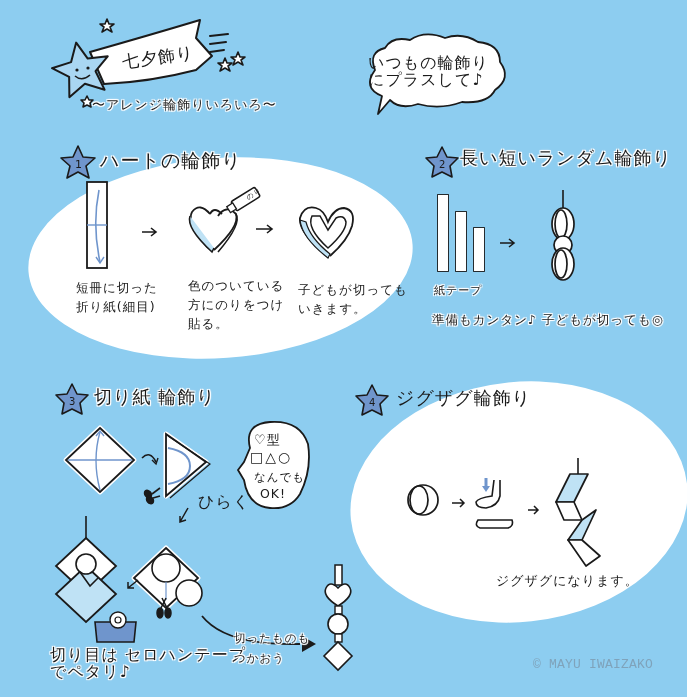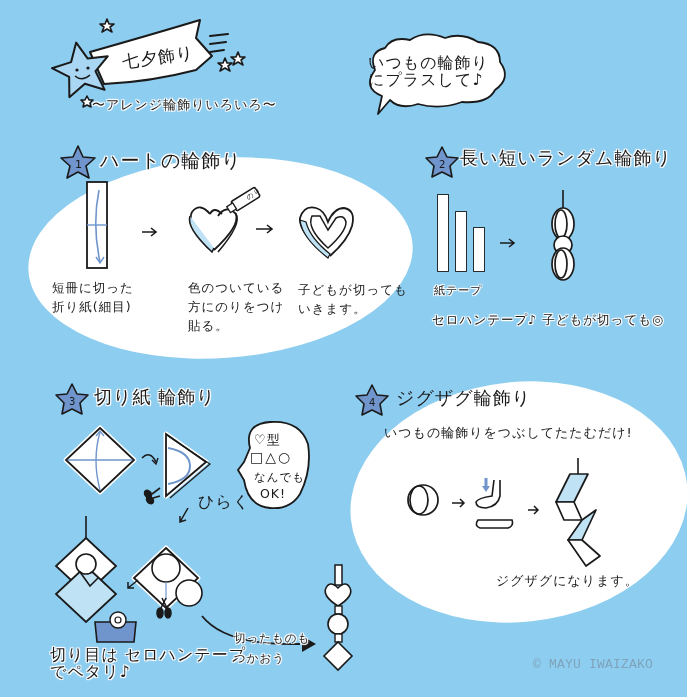--- a/index.html
+++ b/index.html
@@ -74,23 +74,23 @@
     <g transform="rotate(-32 245 200)">
       <rect x="232" y="194" width="28" height="11" rx="2" fill="#fff" stroke="#1a1a1a" stroke-width="1.5"></rect>
       <rect x="226" y="196" width="7" height="7" fill="#fff" stroke="#1a1a1a" stroke-width="1.3"></rect>
     </g>
 
     <path d="M327,256 Q298,232 300,218 Q304,205 316,208 Q324,210 328,222 Q334,208 344,208 Q356,210 352,226 Q348,240 330,256" fill="#fff" stroke="#1a1a1a" stroke-width="1.8"></path>
     <path d="M312,216 Q306,228 328,248 Q346,232 346,222 Q344,214 336,218 L328,230 L320,216 Z" fill="none" stroke="#1a1a1a" stroke-width="1.5"></path>
     <path d="M300,220 Q302,238 328,258 L330,254 Q310,238 306,222 Z" fill="#bfe2f5" stroke="#1a1a1a" stroke-width="1.2"></path>
   </svg>
   <div class="abs hand" style="left:246px; top:189px; font-size:7px; transform: rotate(-32deg);">のり</div>
-  <div class="abs hand cap" style="left:52px; top:278px;">短冊に切った
+  <div class="abs hand cap" style="left:76px; top:278px;">短冊に切った
 折り紙(細目)</div>
-  <div class="abs hand cap" style="left:188px; top:278px;">色のついている
+  <div class="abs hand cap" style="left:188px; top:278px;font-family:Liberation Mono, monospace;">色のついている
 方にのりをつけ
 貼る。</div>
   <div class="abs hand cap" style="left:298px; top:280px;">子どもが切っても
 いきます。</div>
 
   <svg style="left:424px;top:145px" width="36" height="36">
     <path d="M18,2 L23,12 L34,13 L26,21 L28,32 L18,27 L8,32 L10,21 L2,13 L13,12 Z" fill="#6f95cc" stroke="#1a1a1a" stroke-width="1.6" stroke-linejoin="round"></path>
     <text x="15" y="23" font-size="10" font-family="DejaVu Sans, sans-serif" fill="#1a1a1a">2</text>
   </svg>
   <div class="abs hand sec-title outline" style="left:460px; top:146px; font-size:18px;">長い短いランダム輪飾り</div>
@@ -104,21 +104,21 @@
     <line x1="563" y1="190" x2="563" y2="208" stroke="#1a1a1a" stroke-width="1.6"></line>
     <g fill="none" stroke="#1a1a1a" stroke-width="1.7">
       <ellipse cx="563" cy="224" rx="11" ry="16" fill="#fff"></ellipse>
       <ellipse cx="561" cy="224" rx="6" ry="14"></ellipse>
       <ellipse cx="563" cy="245" rx="9" ry="9" fill="#fff"></ellipse>
       <ellipse cx="563" cy="264" rx="11" ry="16" fill="#fff"></ellipse>
       <ellipse cx="561" cy="264" rx="6" ry="14"></ellipse>
     </g>
   </svg>
   <div class="abs hand outline" style="left:434px; top:283px; font-size:11px;">紙テープ</div>
-  <div class="abs hand outline" style="left:432px; top:312px; font-size:12.5px; white-space:nowrap;">セロハンテープ♪ 子どもが切っても◎</div>
+  <div class="abs hand outline" style="left:432px; top:312px; font-size:12.5px; white-space:nowrap;">準備もカンタン♪ 子どもが切っても◎</div>
 
   <svg style="left:54px;top:382px" width="36" height="36">
     <path d="M18,2 L23,12 L34,13 L26,21 L28,32 L18,27 L8,32 L10,21 L2,13 L13,12 Z" fill="#6f95cc" stroke="#1a1a1a" stroke-width="1.6" stroke-linejoin="round"></path>
     <text x="15" y="23" font-size="10" font-family="DejaVu Sans, sans-serif" fill="#1a1a1a">3</text>
   </svg>
   <div class="abs hand sec-title outline" style="left:94px; top:385px; font-size:18px;">切り紙 輪飾り</div>
 
   <svg style="left:0;top:0" width="690" height="700">
     <g stroke="#fff" stroke-width="5" fill="none" stroke-linejoin="round">
       <path d="M100,428 L134,460 L100,492 L66,460 Z"></path>
@@ -190,21 +190,20 @@
   <div class="abs hand cap outline" style="left:50px; top:646px; font-size:16px; line-height:17px;">切り目は セロハンテープ
 でペタリ♪</div>
   <div class="abs hand cap outline" style="left:234px; top:628px; font-size:11.5px; line-height:20px; text-align:left;">切ったものも
 つかおう</div>
 
   <svg style="left:354px;top:383px" width="36" height="36">
     <path d="M18,2 L23,12 L34,13 L26,21 L28,32 L18,27 L8,32 L10,21 L2,13 L13,12 Z" fill="#6f95cc" stroke="#1a1a1a" stroke-width="1.6" stroke-linejoin="round"></path>
     <text x="15" y="23" font-size="10" font-family="DejaVu Sans, sans-serif" fill="#1a1a1a">4</text>
   </svg>
   <div class="abs hand sec-title" style="left:396px; top:386px; font-size:18px;">ジグザグ輪飾り</div>
-  <div class="abs hand" style="left:384px; top:424px; font-size:13px; white-space:nowrap;">いつもの輪飾りをつぶしてたたむだけ!</div>
 
   <svg style="left:0;top:0" width="690" height="700">
     <g fill="none" stroke="#1a1a1a" stroke-width="1.7">
       <circle cx="423" cy="500" r="15"></circle>
       <ellipse cx="419" cy="500" rx="9" ry="14"></ellipse>
     </g>
     <path d="M452,503 L464,503 M460,499 L464,503 L460,507" fill="none" stroke="#1a1a1a" stroke-width="1.5"></path>
 
     <path d="M486,478 L486,486" stroke="#6f95cc" stroke-width="3"></path>
     <path d="M482,486 L486,492 L490,486 Z" fill="#6f95cc"></path>

